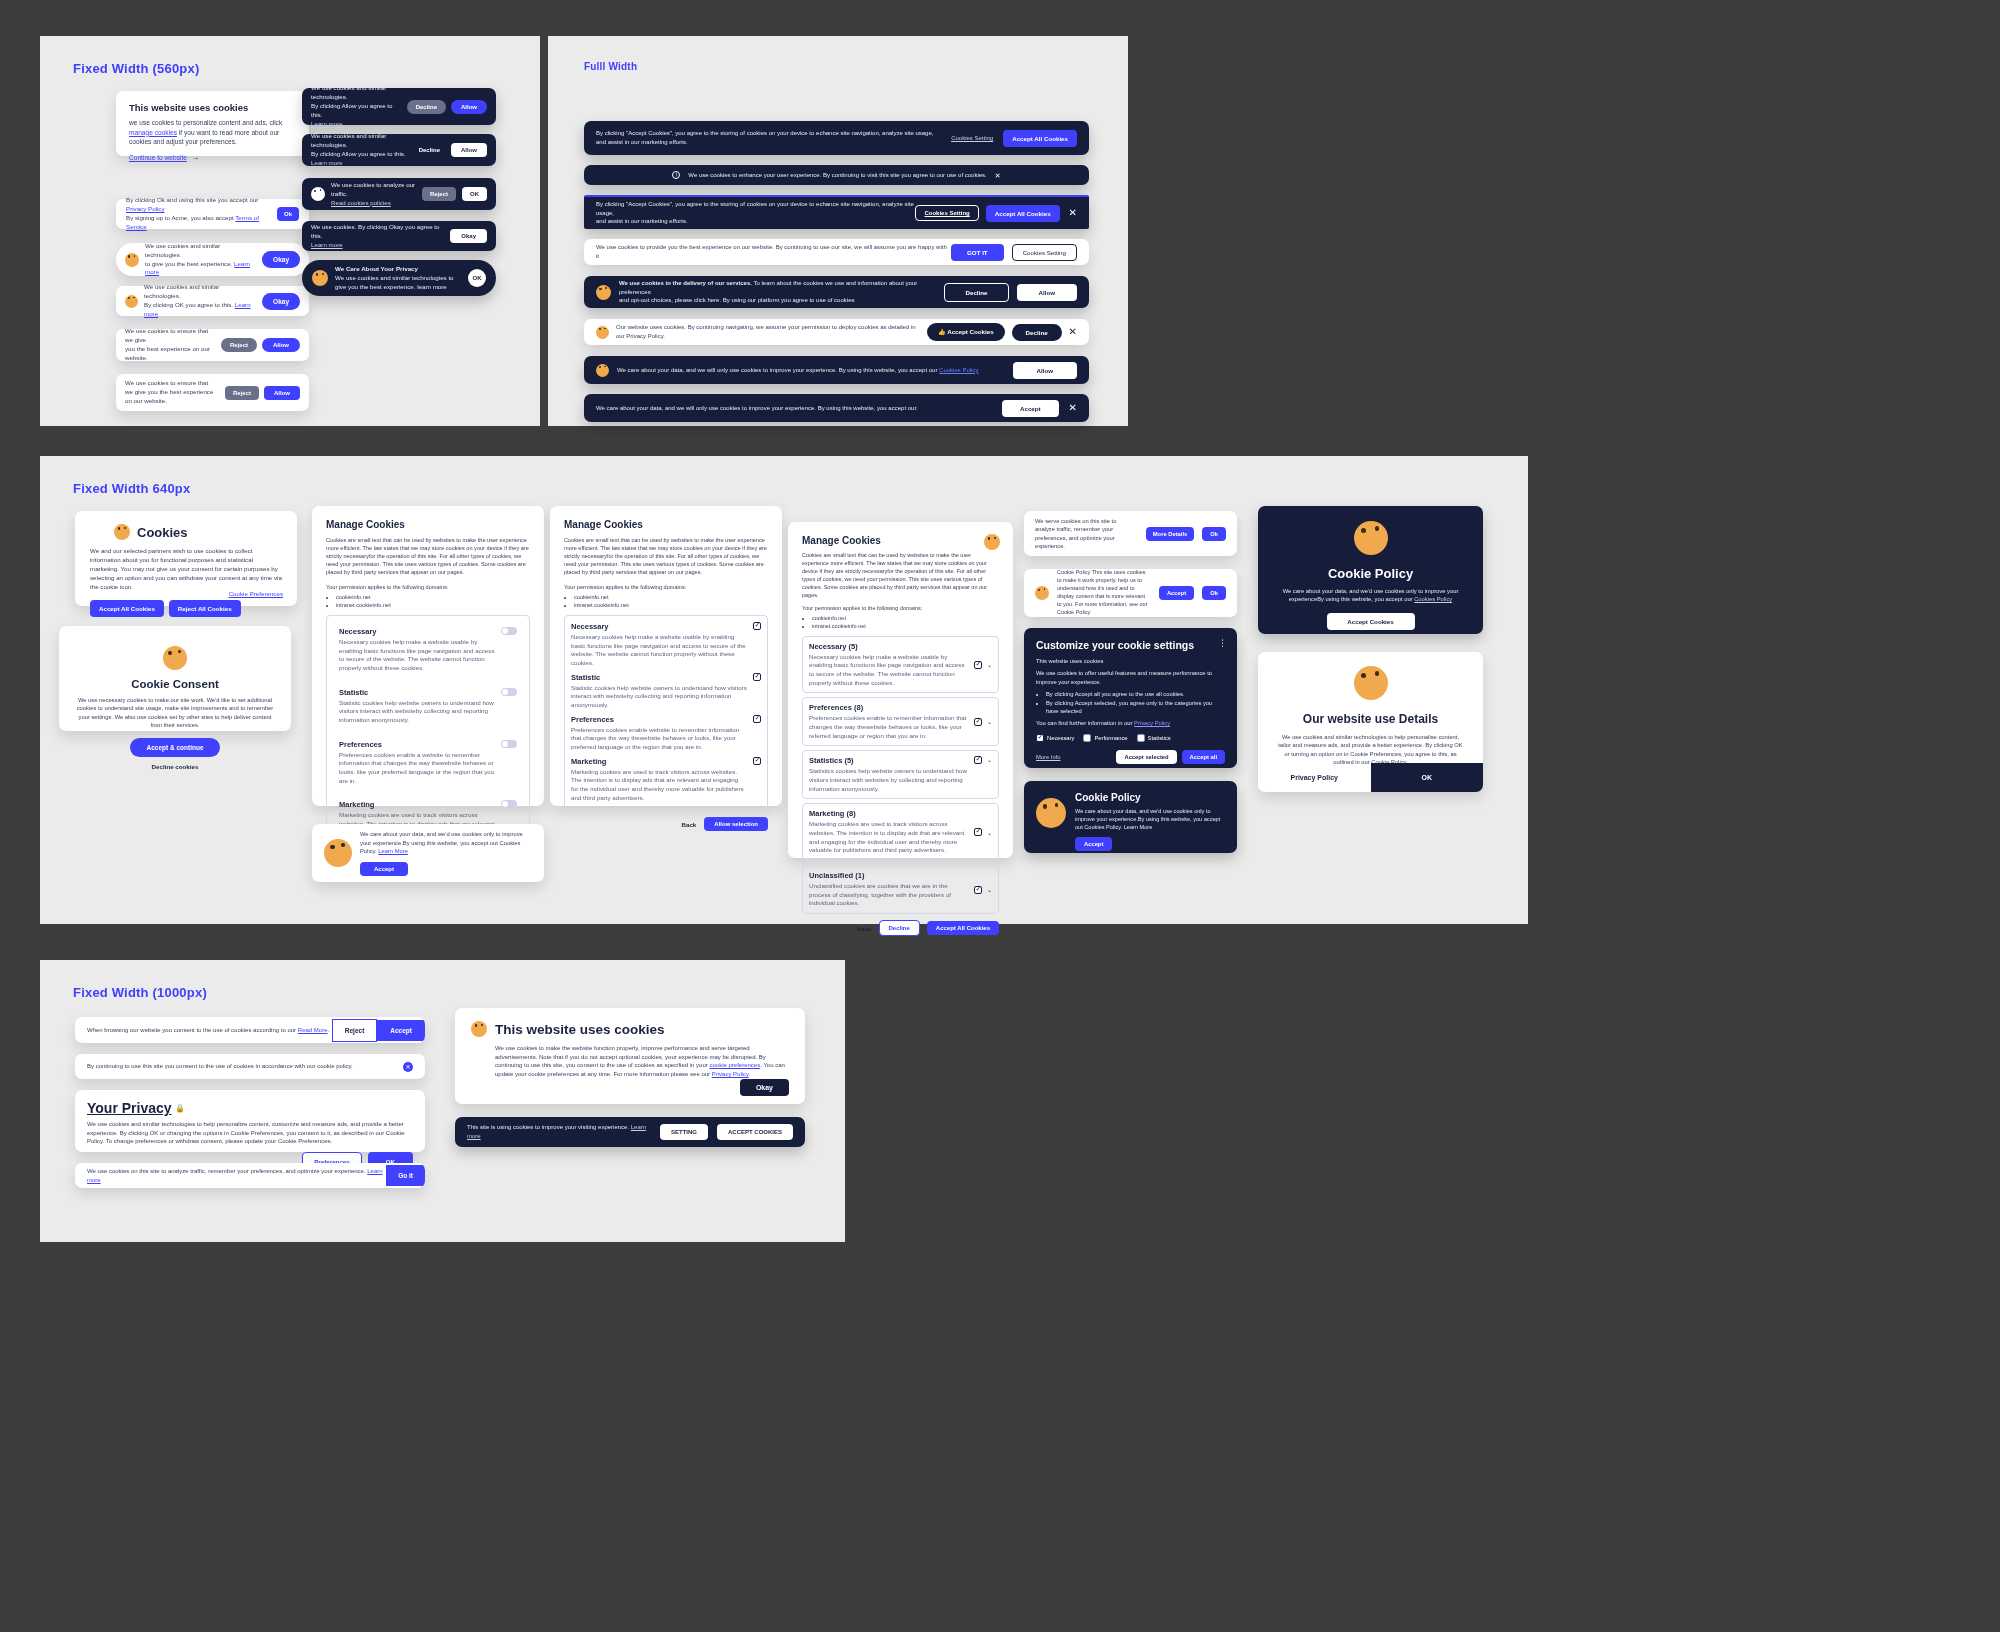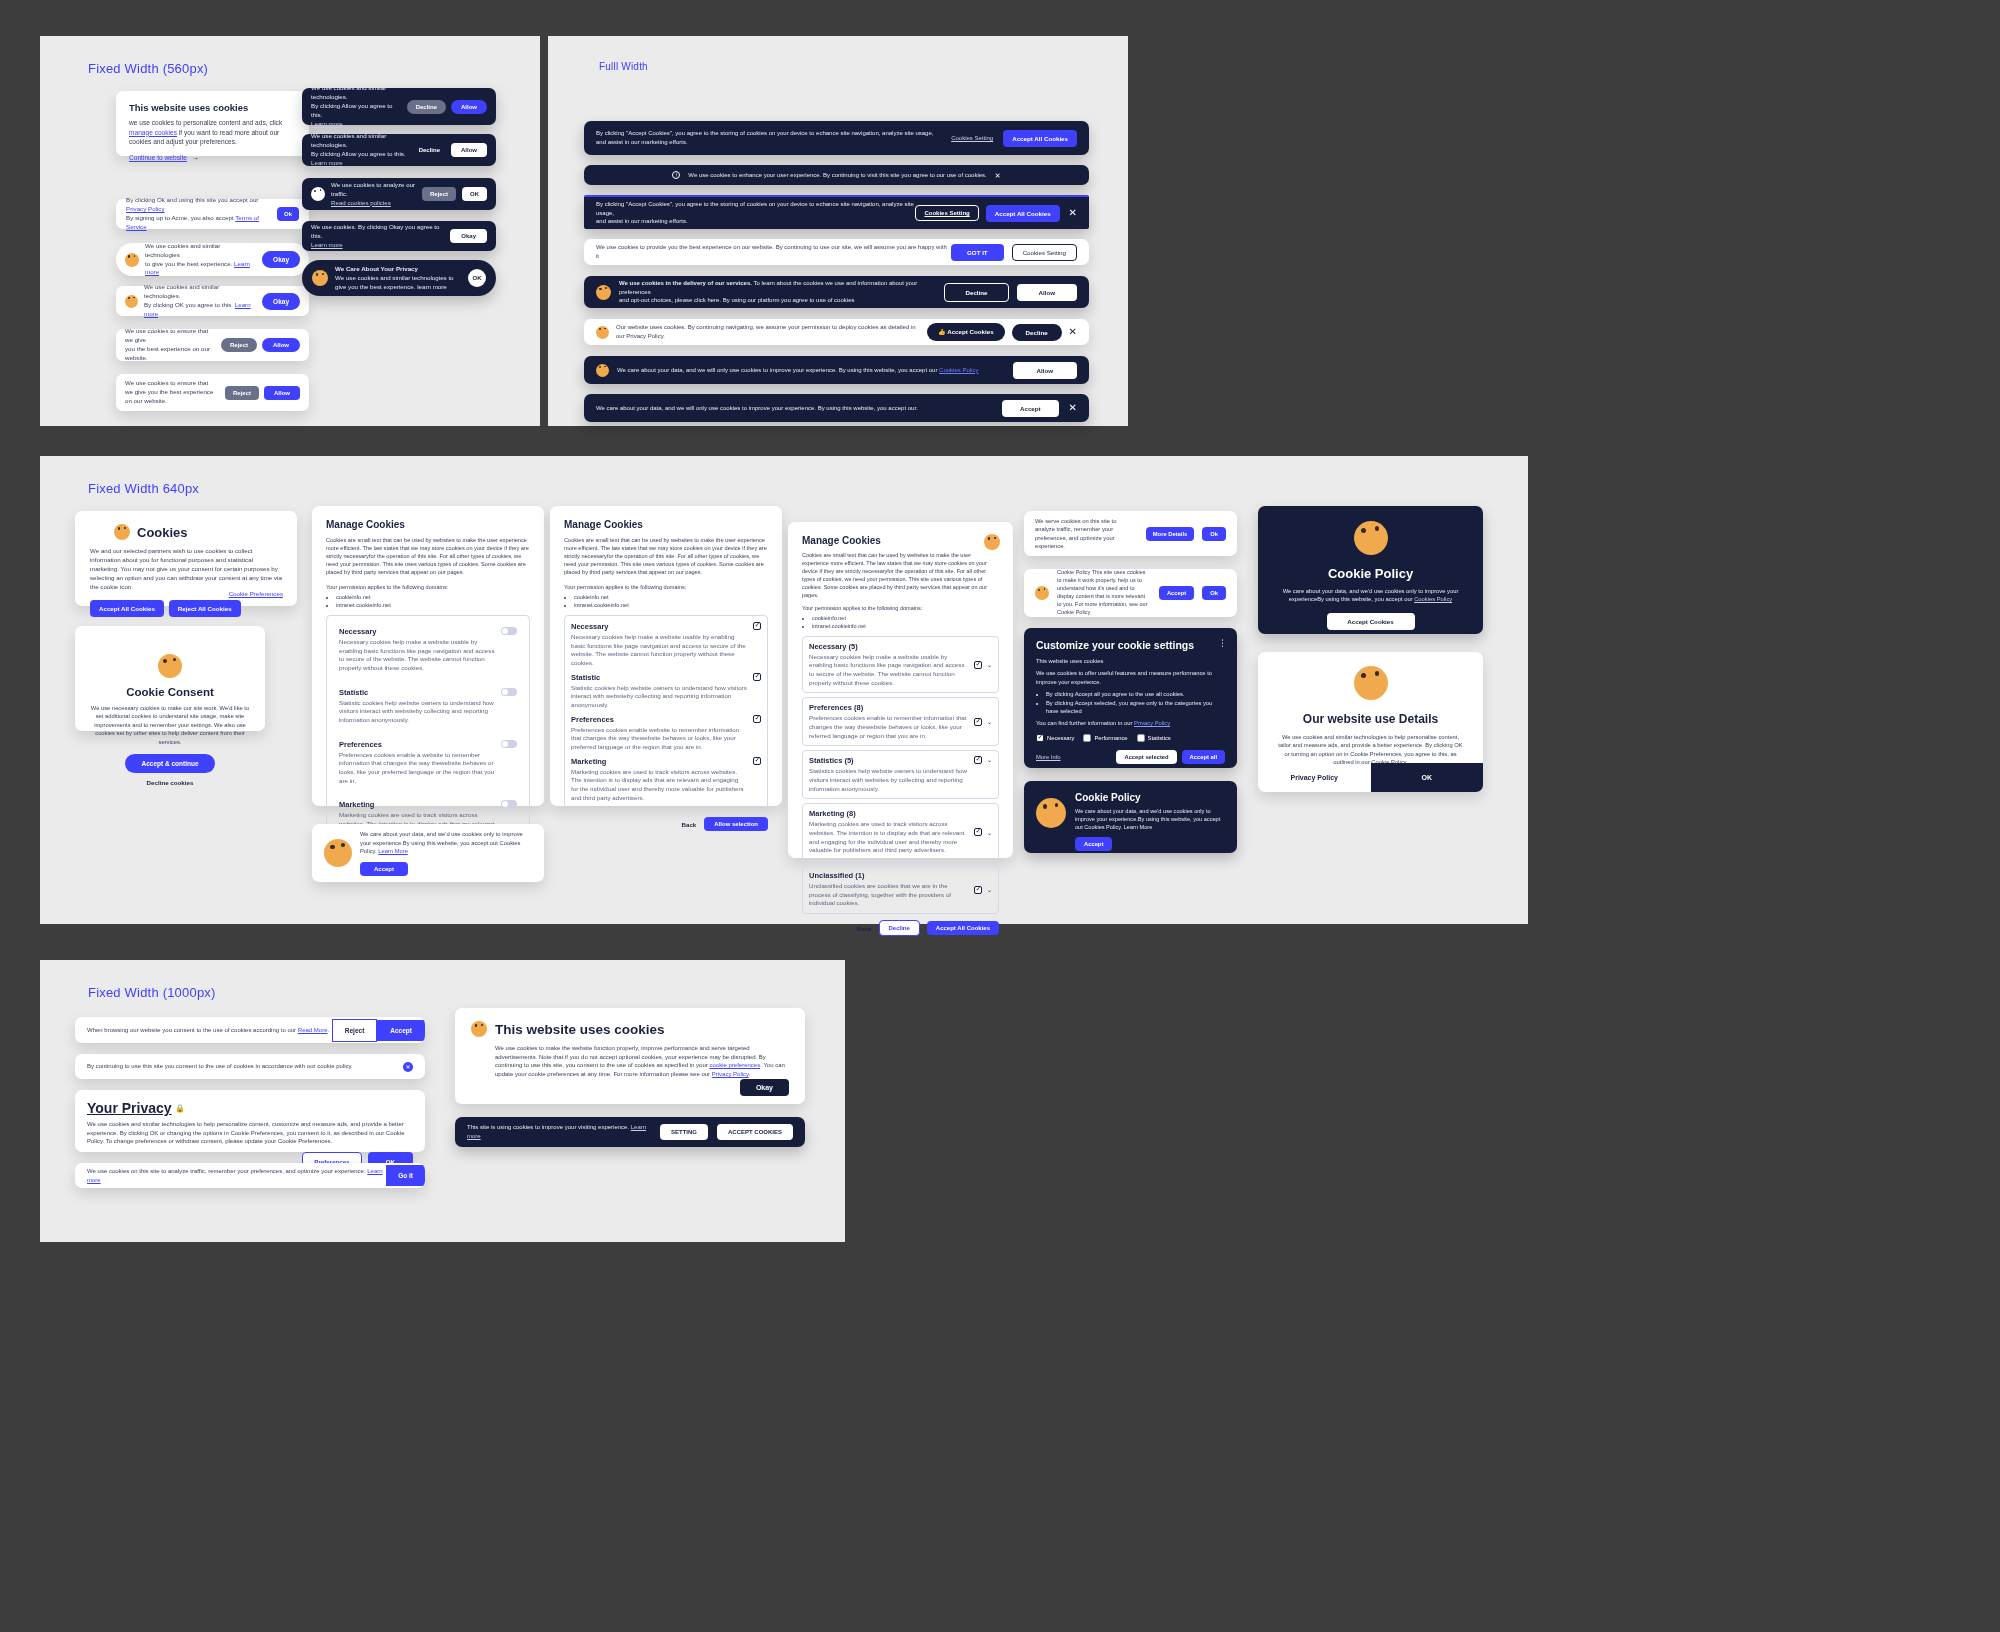--- a/index.html
+++ b/index.html
@@ -4,21 +4,21 @@
 <style>
   * { box-sizing: border-box; margin:0; padding:0; }
   body {
     width:2000px; height:1632px;
     background:#3d3d3d;
     font-family:"Liberation Sans", sans-serif;
     color:#1b2240;
     overflow:hidden;
   }
   .panel { background:#ebebeb; position:absolute; }
-  .section-title { color:#4040ff; font-weight:normal; letter-spacing:.2px;margin-left:15px; }
+  .section-title { color:#4040ff; font-weight:bold; letter-spacing:.2px; }
 
   
   .card { background:#fff; border-radius:7px; box-shadow:0 6px 14px rgba(0,0,0,.13); }
   .dark { background:#151d3b; color:#fff; border-radius:7px; box-shadow:0 6px 14px rgba(0,0,0,.22); }
 
   .txt { font-size:9px; line-height:1.45; color:#39405e; }
   .dark .txt { color:#e8eaf2; }
   a.lnk { color:#4040ff; text-decoration:underline; cursor:pointer; }
   .dark a.lnk { color:#c9cee4; text-decoration:underline; }
 
@@ -233,21 +233,21 @@
       <span style="font-size:13px;font-weight:bold;">Cookies</span>
     </div>
     <div class="txt" style="font-size:6.2px;">We and our selected partners wish to use cookies to collect information about you for  functional purposes and statistical marketing. You may not give us your consent for certain  purposes by selecting an option and you can withdraw your consent at any time via the cookie icon.</div>
     <div style="display:flex;gap:5px;margin-top:8px;">
       <button class="btn btn-primary" style="font-size:6.2px;padding:5px 9px;">Accept All Cookies</button>
       <button class="btn btn-primary" style="font-size:6.2px;padding:5px 9px;">Reject All Cookies</button>
     </div>
     <a class="lnk" style="font-size:6.2px;position:absolute;right:14px;bottom:9px;">Cookie Preferences</a>
   </div>
 
-  <div class="card" style="position:absolute;left:35px;top:170px;width:190px;height:105px;padding:28px 15px;text-align:center;">
+  <div class="card" style="position:absolute;left:19px;top:170px;width:232px;height:105px;padding:20px 15px;text-align:center;">
     <span class="cookie" style="width:24px;height:24px;"></span>
     <div style="font-size:11.5px;font-weight:bold;margin:4px 0 6px;">Cookie Consent</div>
     <div class="txt" style="font-size:5.8px;">We use necessary cookies to make our site work. We'd like to set additional cookies to understand site usage, make site improvements and to remember your settings. We also use cookies set by other sites to help deliver content from their services.</div>
     <button class="btn btn-primary pill" style="font-size:6.5px;padding:6px 16px;margin-top:8px;">Accept &amp; continue</button>
     <div style="font-size:6.2px;margin-top:6px;font-weight:bold;cursor:pointer;">Decline cookies</div>
   </div>
 
   <div class="card" style="position:absolute;left:272px;top:50px;width:232px;height:300px;padding:13px 14px;">
     <div style="font-size:10px;font-weight:bold;margin-bottom:6px;">Manage Cookies</div>
     <div class="txt" style="font-size:5.6px;">Cookies are small text that can be used by websites to make the user experience more efficient. The law states that we may store cookies on your device if they are strictly necessaryfor the operation of this site. For all other types of cookies, we need your  permission. This site uses various types of cookies. Some cookies are placed by third party  services that appear on our pages.</div>

